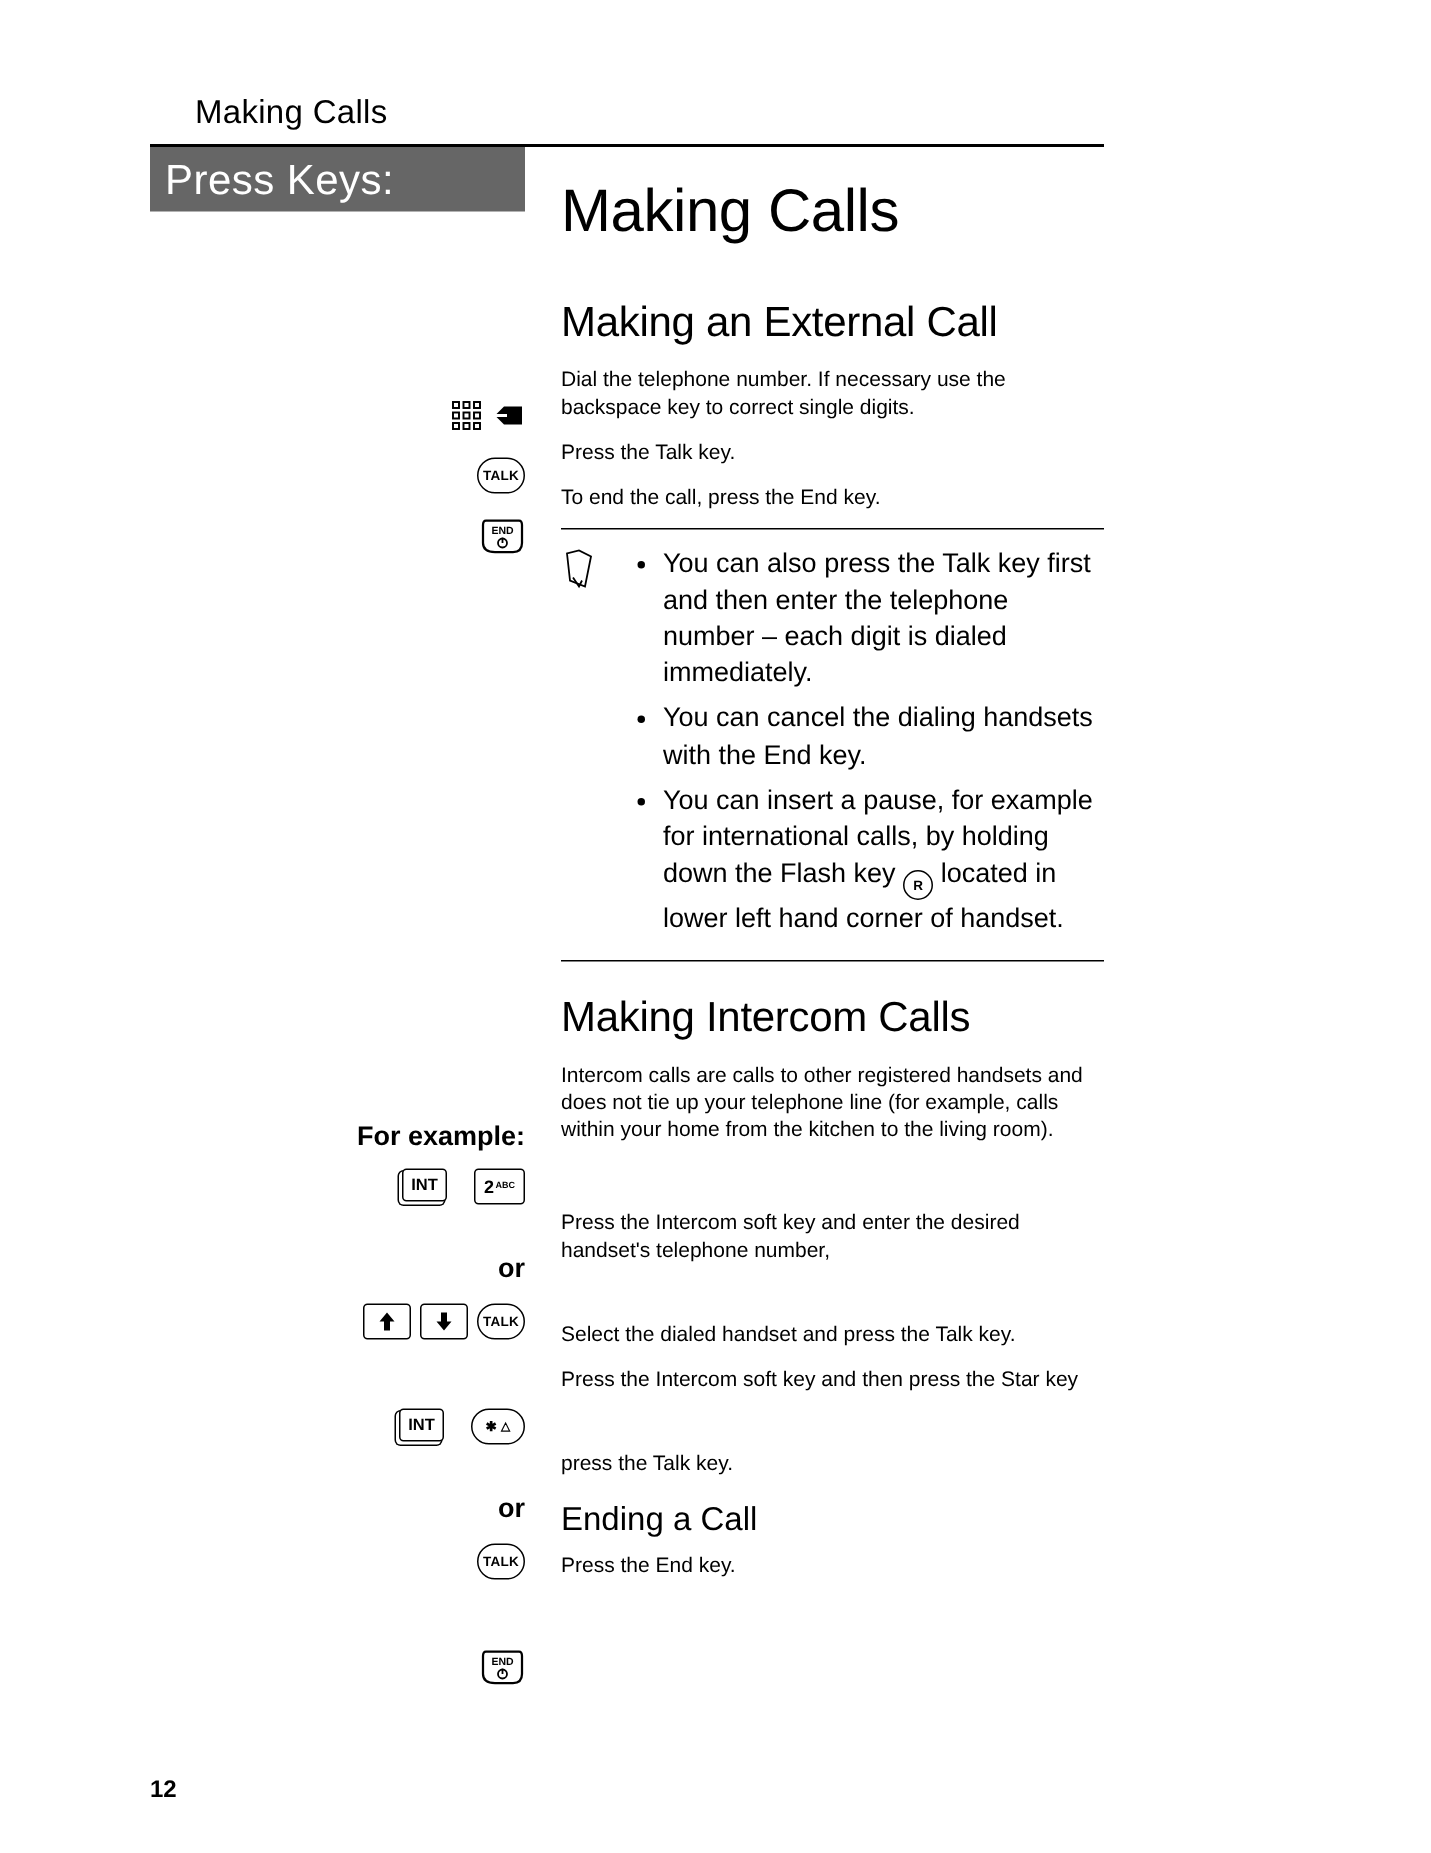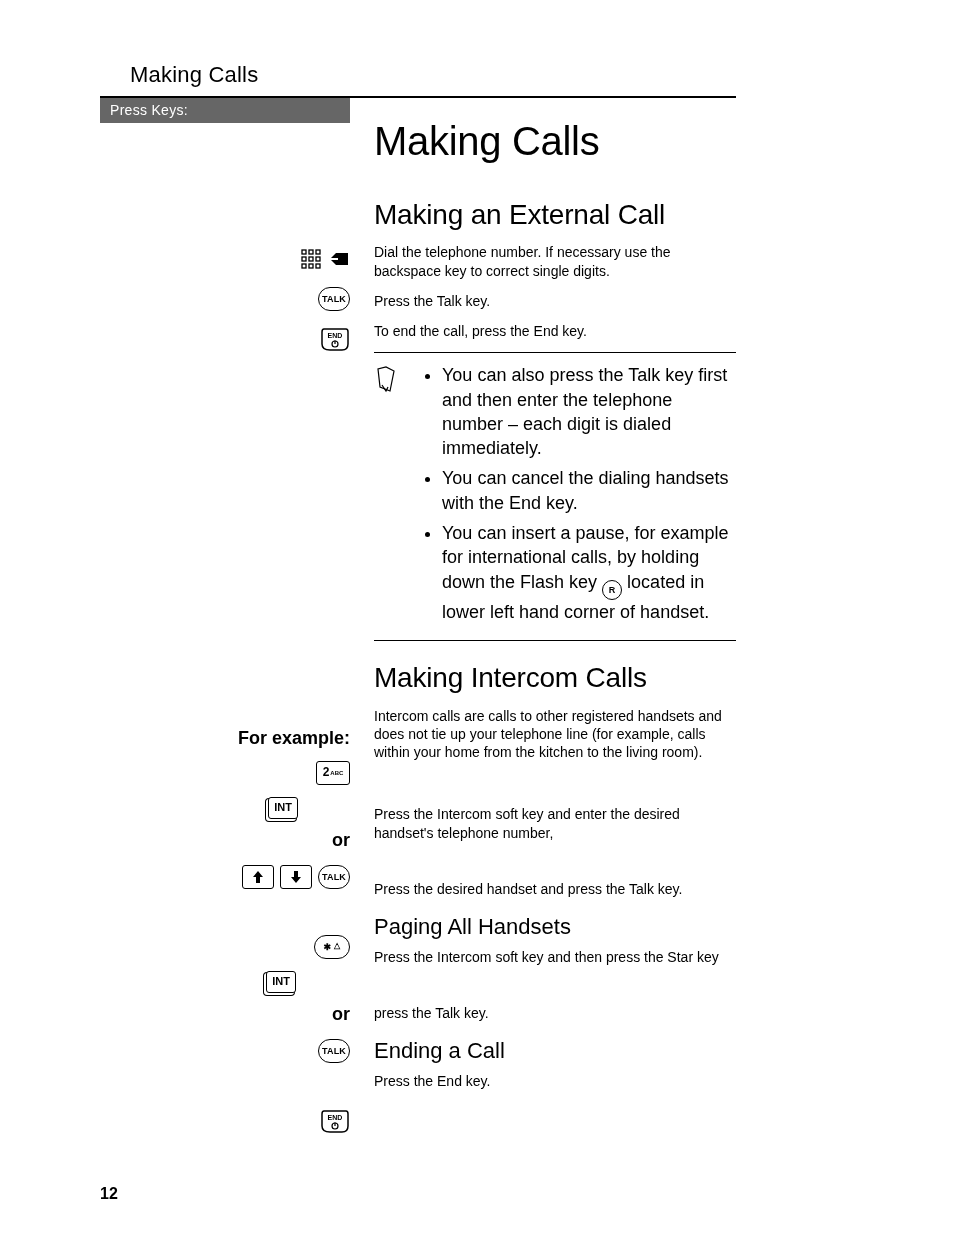--- a/index.html
+++ b/index.html
@@ -40,21 +40,21 @@
   .leftcol {
     width: 250px;
     flex: 0 0 250px;
     box-sizing: border-box;
   }
   .sidebar-header {
     background: #666;
     color: #fff;
     font-family: "Helvetica Neue Condensed", Arial, sans-serif;
     font-stretch: condensed;
-    font-size: 14px;
+    font-size: 28px;
     padding: 3px 10px;
     margin-bottom: 8px;
     letter-spacing: .3px;
   }
   .iconrow {
     display: flex;
     justify-content: flex-end;
     align-items: center;
     gap: 6px;
     padding: 6px 0;
@@ -152,21 +152,20 @@
     background: #fff;
   }
   .rect sup { font-size: 6px; font-weight:700; margin-left:1px; }
   .key-int {
     display:inline-flex;align-items:center;justify-content:center;
     border:1.5px solid #000; border-radius:3px;
     font-size:11px; font-weight:700;
     width:28px;height:20px;background:#fff;
     box-shadow: -2px 2px 0 #fff, -2px 2px 0 1px #000;
     margin-left:2px;
-    margin-top:36px;
   }
   .flash-small {
     display:inline-flex;align-items:center;justify-content:center;
     border:1.5px solid #000;border-radius:999px;
     width:18px;height:18px;font-size:9px;font-weight:700;
   }
   .page-number {
     position:absolute; bottom:30px; left:100px;
     font-weight:700; font-size:16px;
   }
@@ -314,23 +313,22 @@
         </ul>
       </div>
 
       <div class="h2">Making Intercom Calls</div>
       <p>Intercom calls are calls to other registered handsets and does not tie up your telephone line (for example, calls within your home from the kitchen to the living room).</p>
 
       <div style="height:28px"></div>
       <p>Press the Intercom soft key and enter the desired handset's telephone number,</p>
 
       <div style="height:22px"></div>
-      <p>Press the desired handset and press the Talk key.</p>
-
-      <div class="h3">Paging All Handsets</div>
+      <p>Select the dialed handset and press the Talk key.</p>
+
       <p>Press the Intercom soft key and then press the Star key</p>
 
       <div style="height:22px"></div>
       <p>press the Talk key.</p>
 
       <div class="h3">Ending a Call</div>
       <p>Press the End key.</p>
     </div>
 
   </div>

